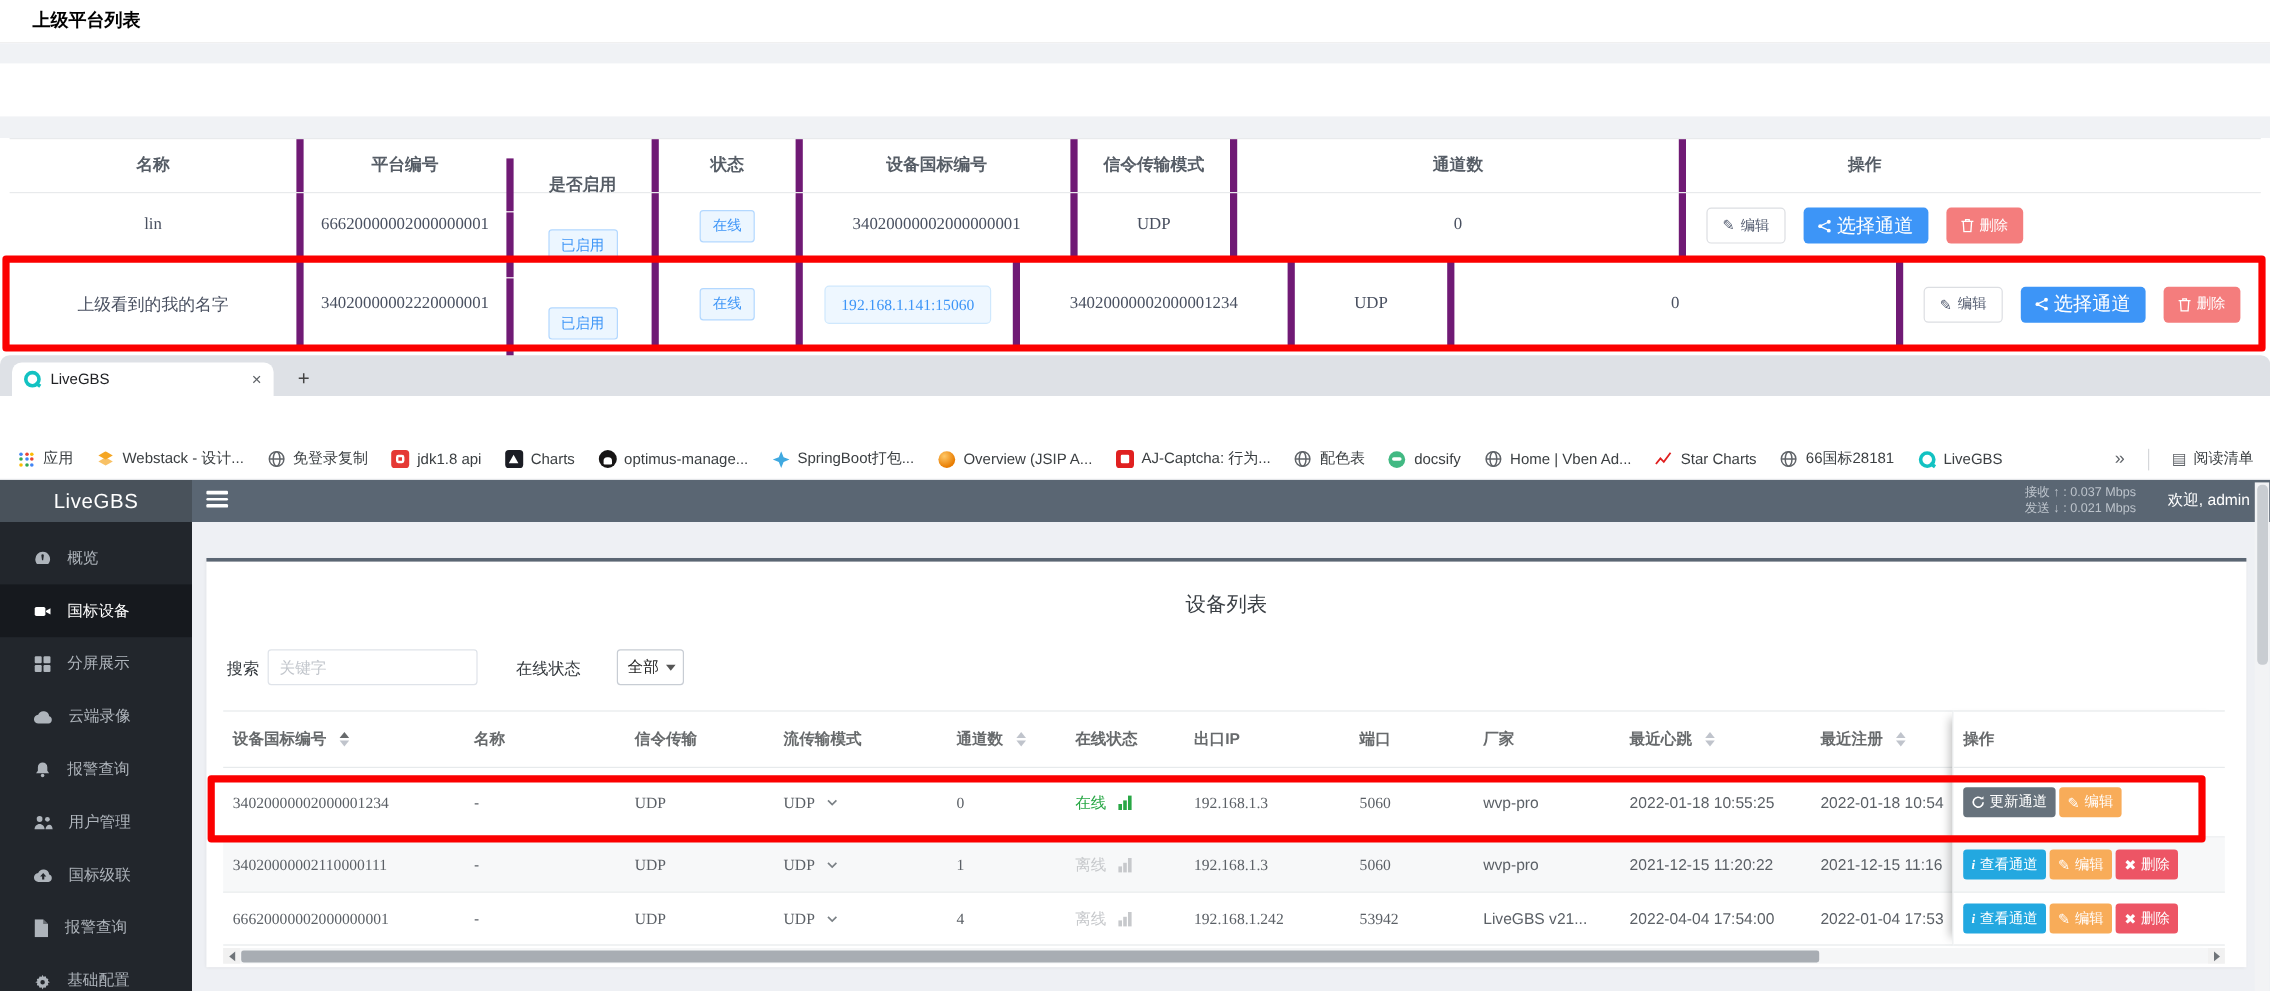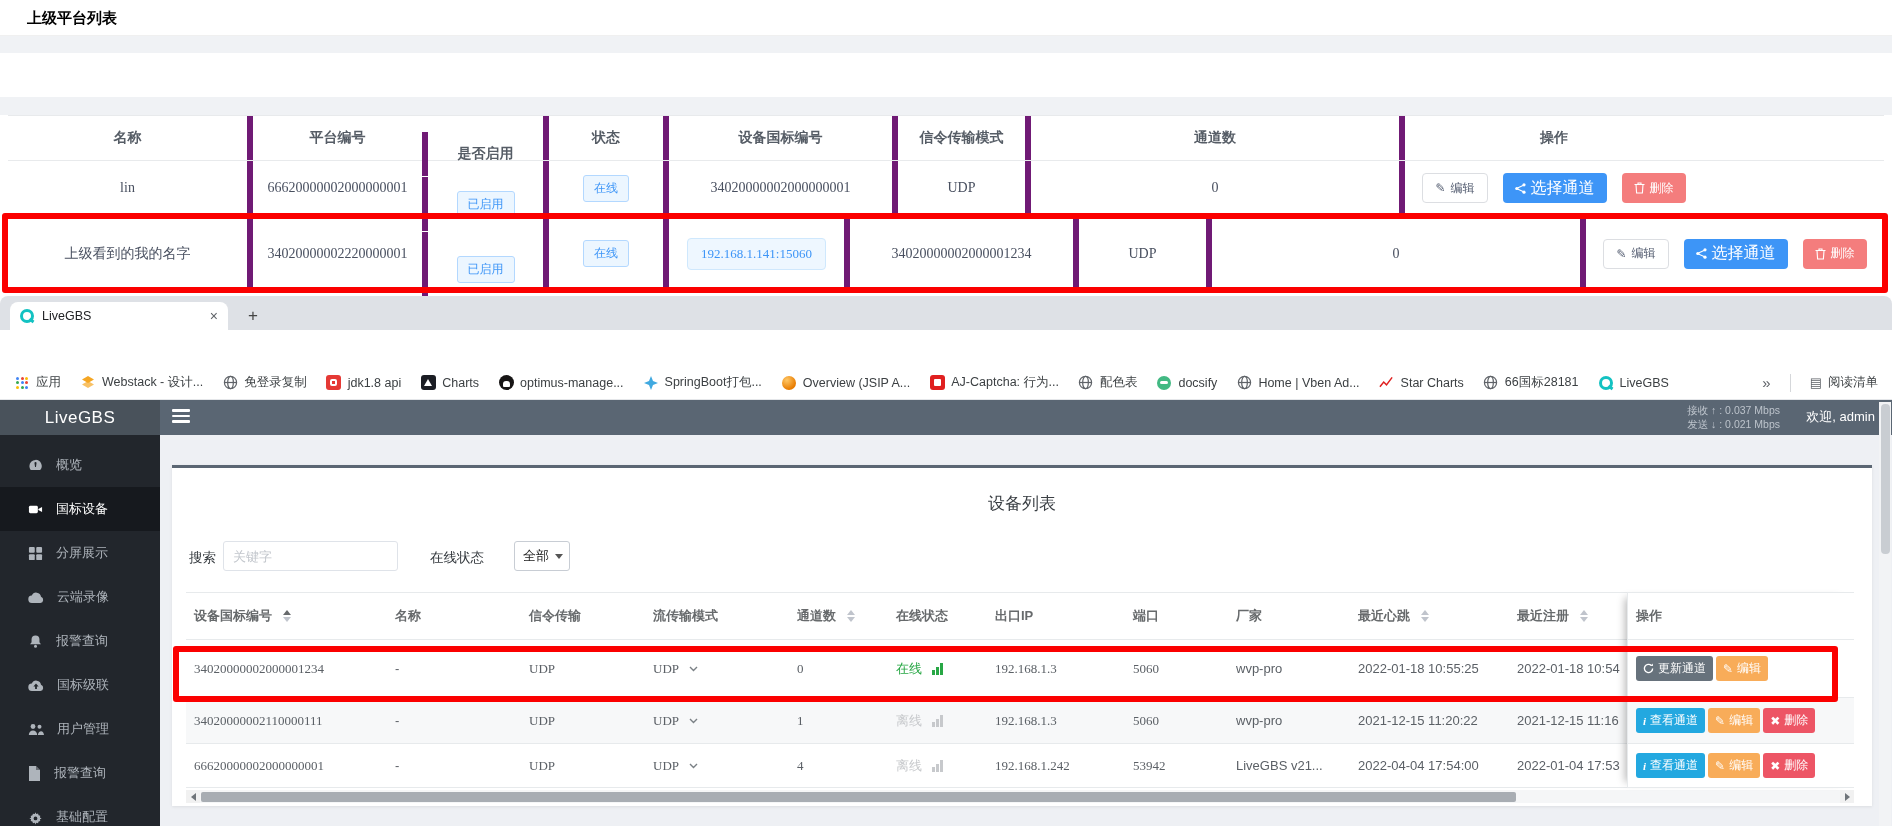--- a/index.html
+++ b/index.html
@@ -514,33 +514,33 @@
         <span>云端录像</span>
       </div>
     <div class="navitem">
         <svg width="15" height="15" viewBox="0 0 16 16" fill="currentColor">
           <path d="M8 1.5a4.2 4.2 0 0 0-4.2 4.2v3.2L2.2 11h11.6l-1.6-2.1V5.7A4.2 4.2 0 0 0 8 1.5z"></path>
           <circle cx="8" cy="13" r="1.6"></circle>
         </svg>
         <span>报警查询</span>
       </div>
     <div class="navitem">
-        <svg width="16" height="13" viewBox="0 0 16 13" fill="currentColor">
-          <path d="M4.2 12a3.7 3.7 0 0 1-.4-7.4A4.8 4.8 0 0 1 13 5.8 3.2 3.2 0 0 1 12.4 12z"></path>
-          <path d="M8 4.5l2.6 3H8.9V10H7.1V7.5H5.4z" fill="#22262c"></path>
-        </svg>
-        <span>国标级联</span>
-      </div>
-    <div class="navitem">
         <svg width="16" height="14" viewBox="0 0 16 14" fill="currentColor">
           <circle cx="5" cy="4.5" r="2.4"></circle>
           <circle cx="11.5" cy="4.8" r="2"></circle>
           <path d="M.8 13c0-2.5 1.9-4.4 4.2-4.4s4.2 1.9 4.2 4.4zM9.9 13c.2-2.2 1.6-3.8 3.3-3.8 1.4 0 2.6 1.5 2.8 3.8z"></path>
         </svg>
         <span>用户管理</span>
+      </div>
+    <div class="navitem">
+        <svg width="16" height="13" viewBox="0 0 16 13" fill="currentColor">
+          <path d="M4.2 12a3.7 3.7 0 0 1-.4-7.4A4.8 4.8 0 0 1 13 5.8 3.2 3.2 0 0 1 12.4 12z"></path>
+          <path d="M8 4.5l2.6 3H8.9V10H7.1V7.5H5.4z" fill="#22262c"></path>
+        </svg>
+        <span>国标级联</span>
       </div>
     <div class="navitem">
         <svg width="13" height="15" viewBox="0 0 13 15" fill="currentColor">
           <path d="M1 0h7l4 4v11H1z"></path>
           <path d="M8 0v4h4" fill="#22262c" opacity=".5"></path>
         </svg>
         <span>报警查询</span>
       </div>
     <div class="navitem">
         <svg width="15" height="15" viewBox="0 0 16 16" fill="currentColor" fill-rule="evenodd">

